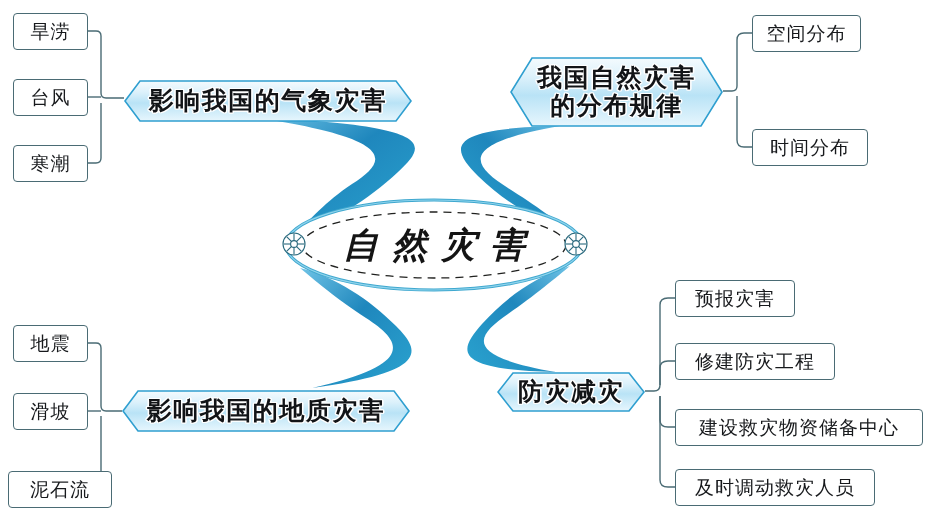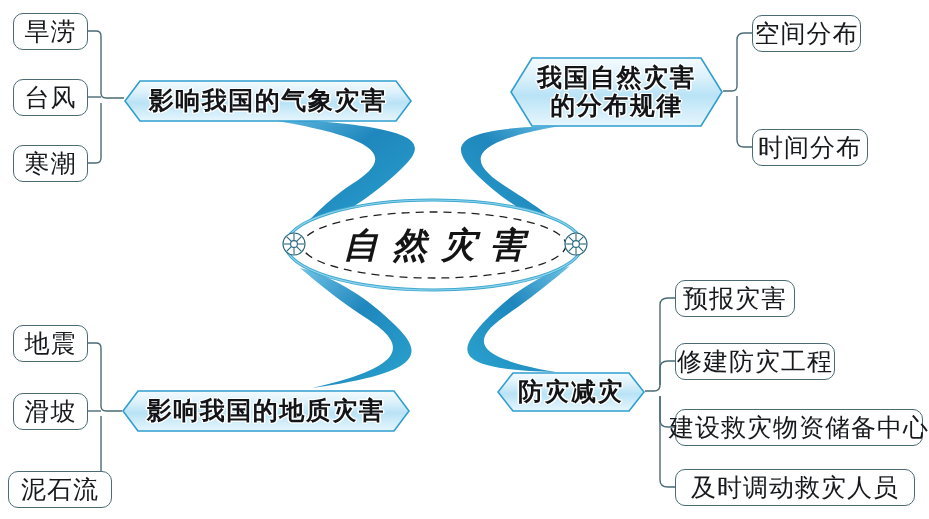--- a/index.html
+++ b/index.html
@@ -25,26 +25,26 @@
     height: 519px;
     pointer-events: none;
   }
 
   
   .leaf {
     position: absolute;
     box-sizing: border-box;
     background: #ffffff;
     border: 1.4px solid #4a6b74;
-    border-radius: 10px;
+    border-radius: 4px;
     display: flex;
     align-items: center;
     justify-content: center;
     color: #17191c;
-    font-size: 25px;
+    font-size: 19px;
     letter-spacing: 1px;
     line-height: 1;
     white-space: nowrap;
     font-family: "Liberation Serif", "DejaVu Serif", serif;
     z-index: 5;
   }
 
   
   .hexnode {
     position: absolute;
@@ -267,17 +267,17 @@
 
   <div class="leaf" style="left:675px; top:280px; width:120px; height:37px;">
     <span>预报灾害</span>
   </div>
   <div class="leaf" style="left:675px; top:343px; width:160px; height:37px;">
     <span>修建防灾工程</span>
   </div>
   <div class="leaf" style="left:675px; top:409px; width:248px; height:37px;">
     <span>建设救灾物资储备中心</span>
   </div>
-  <div class="leaf" style="left:675px; top:469px; width:240px; height:37px;">
+  <div class="leaf" style="left:675px; top:469px; width:200px; height:37px;">
     <span>及时调动救灾人员</span>
   </div>
 
 </div>
 
 </body></html>

